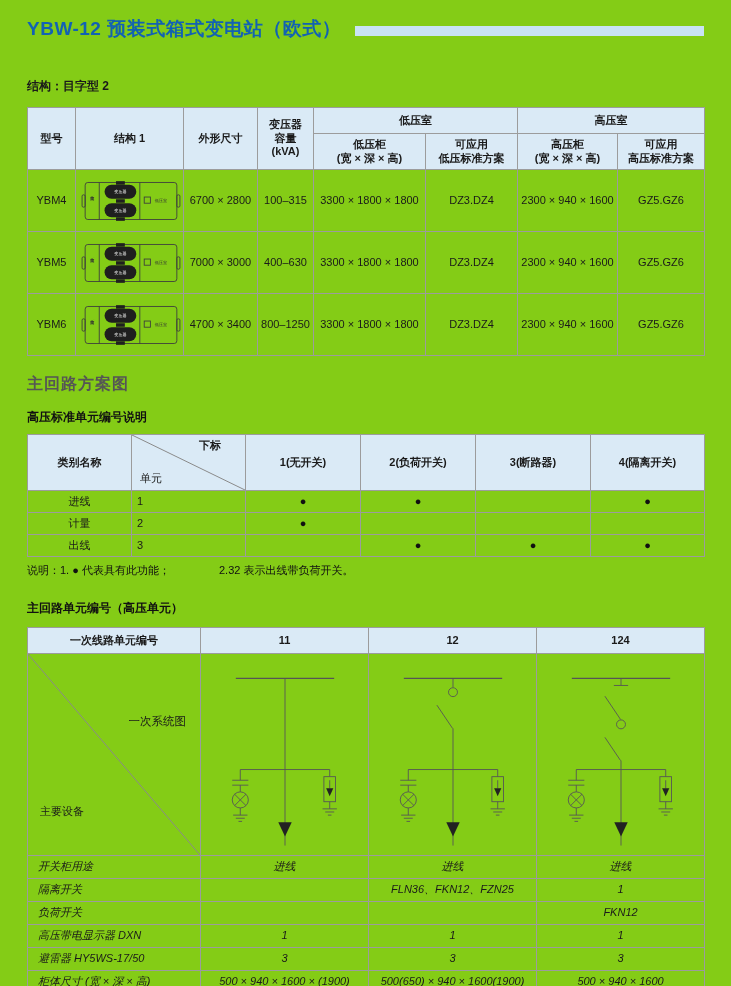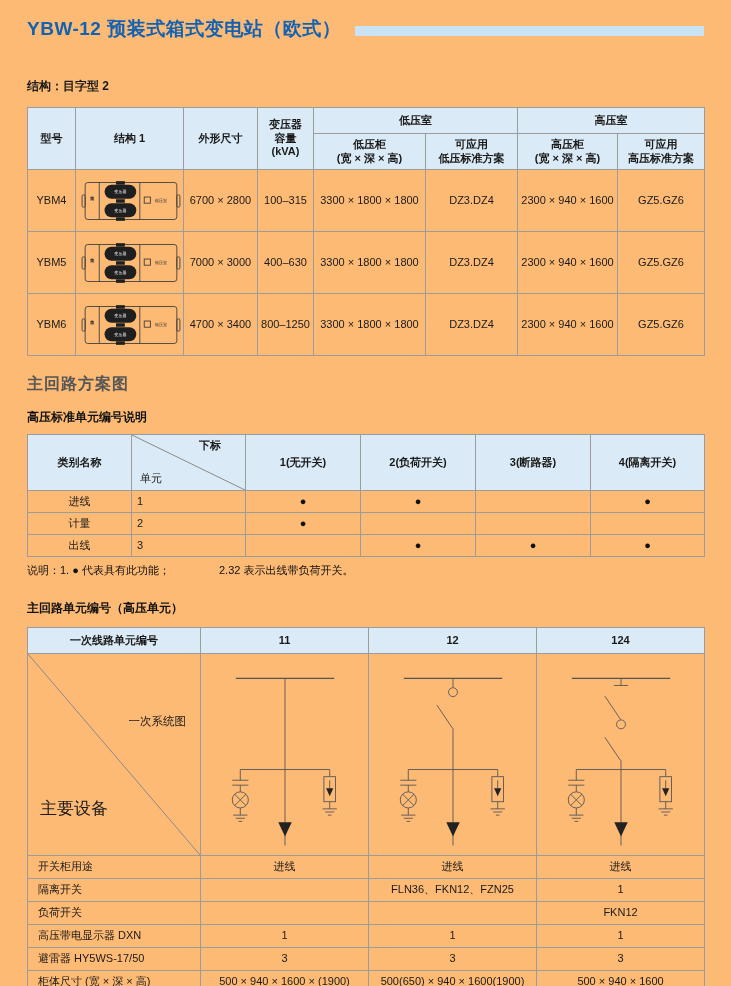--- a/index.html
+++ b/index.html
@@ -1,18 +1,18 @@
 <!DOCTYPE html>
 <html><head>
 <meta charset="utf-8">
 <style>
   * { box-sizing: border-box; }
   html,body { margin:0; padding:0; background:#ffffff; }
   .page {
-    width:731px; height:986px; background:#fdba74; position:relative;
+    width:731px; height:986px; background:#84cc16; position:relative;
     font-family:"Liberation Sans", sans-serif; color:#1a1a1a;
     padding:16px 27px 0 27px; overflow:hidden;
   }
   
   .title-row { display:flex; align-items:center; gap:14px; }
   .page-title { font-size:19px; font-weight:bold; color:#1262b3; margin:0; letter-spacing:.5px; white-space:nowrap; }
   .title-bar { flex:1; height:10px; background:#c9e3f4; margin-top:4px; }
   .structure-label { margin-top:36px; font-size:12px; font-weight:bold; }
 
   
@@ -47,25 +47,25 @@
   .diag-top { position:absolute; top:4px; right:24px; font-weight:bold; }
   .diag-bottom { position:absolute; bottom:4px; left:8px; font-weight:normal; }
 
   .note { margin:6px 0 0 0; font-size:11px; color:#111; }
   .note-2 { display:inline-block; margin-left:46px; }
 
   
   .circuit-table { margin-top:10px; }
   .circuit-table thead th { height:26px; }
   .diagram-row td { height:202px; padding:0; }
-  .circuit-table tbody tr.data-row td { height:23px; }
+  .circuit-table tbody tr.data-row td { height:23px;font-style:italic; }
   .label-cell { text-align:left; padding-left:10px; }
   .big-diag { position:relative; }
   .sys-label { position:absolute; top:60px; right:14px; font-size:11.5px; }
-  .equip-label { position:absolute; bottom:36px; left:12px; font-size:17px; }
+  .equip-label { position:absolute; bottom:36px; left:12px; font-size:11px; }
 
   
   .ckt { display:block; margin:4px auto 0 auto; }
   .ckt .wire { stroke:#555; stroke-width:1; fill:none; }
   .ckt .bus { stroke:#555; stroke-width:1.4; }
   .ckt .solid { fill:#222; stroke:none; }
 
   
   .struct { display:block; margin:0 auto; }
   .struct .ol { stroke:#3d3d3d; stroke-width:1; fill:none; }

